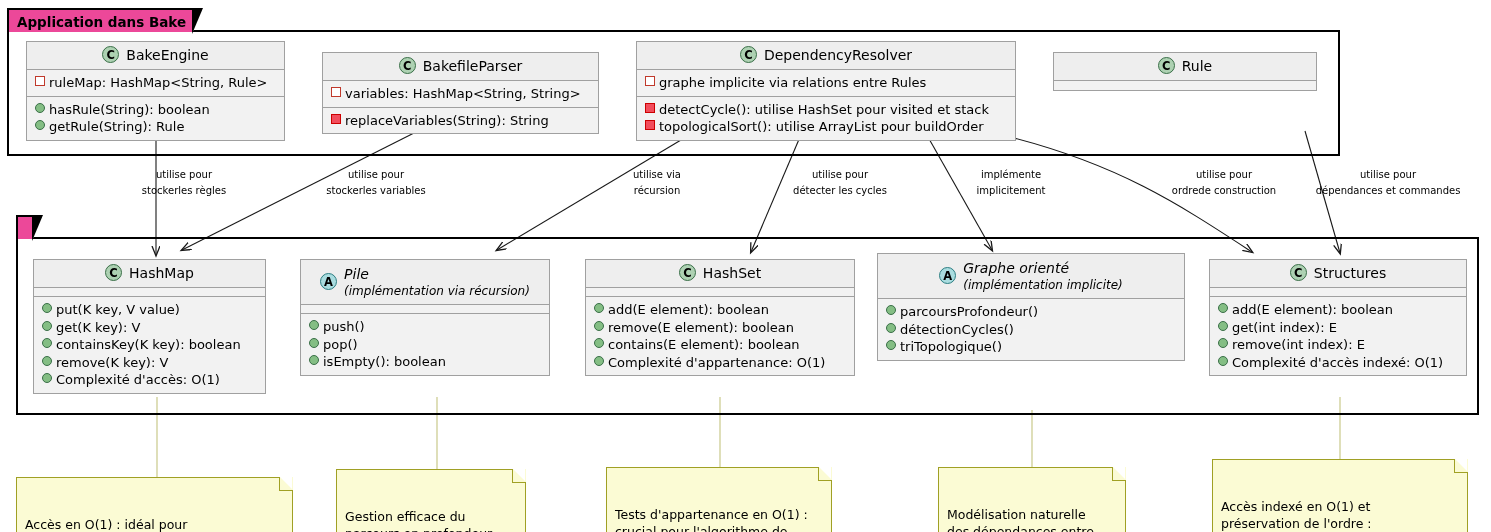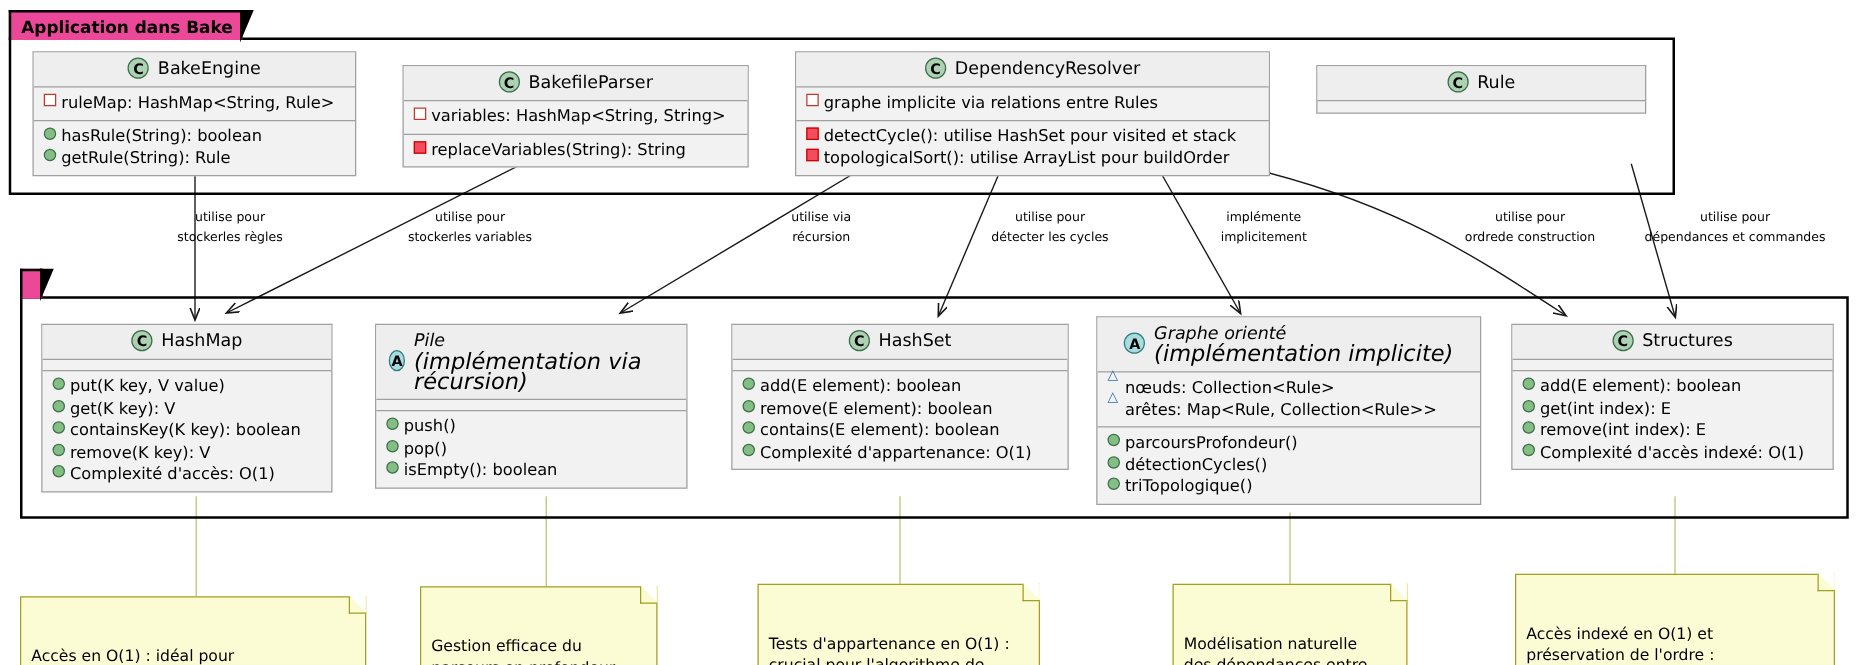--- a/index.html
+++ b/index.html
@@ -23,21 +23,21 @@
   .pkg-tab-inner{position:absolute;right:-9px;top:0px;width:0;height:0;
            border-left:9px solid #fff;border-bottom:24px solid transparent;}
 
   
   .cls{position:absolute;box-sizing:border-box;border:1px solid #a0a0a0;
        background:#f2f2f2;color:#000;font-size:13px;}
   .cls-title{box-sizing:border-box;background:#eeeeee;border-bottom:1px solid #a0a0a0;
        text-align:center;padding:5px 10px 5px 10px;position:relative;line-height:17px;}
   .cls-title .nm{font-size:14px;color:#000;display:inline-block;vertical-align:middle;}
   .cls-title.abst .nm{font-style:italic;}
-  .cls-title .sub{display:block;font-style:italic;font-size:18px;line-height:16px;}
+  .cls-title .sub{display:block;font-style:italic;font-size:12px;line-height:16px;}
   .stereo{display:inline-block;width:17px;height:17px;border-radius:50%;
        vertical-align:middle;margin-right:7px;position:relative;top:-1px;
        font-size:11.5px;font-weight:bold;line-height:17px;text-align:center;
        box-sizing:border-box;}
   .stereo.c{background:#add1b2;border:1px solid #3a6f48;color:#000;}
   .stereo.a{background:#a9dcdf;border:1px solid #2d7e82;color:#000;}
   .title-flex{display:flex;align-items:center;justify-content:center;gap:0px;}
   .title-flex .txtwrap{text-align:left;}
 
   .sect{box-sizing:border-box;border-bottom:1px solid #a0a0a0;padding:4px 6px 4px 7px;}
@@ -249,24 +249,20 @@
     <div class="cls-title abst">
       <span class="title-flex">
         <span class="stereo a">A</span>
         <span class="txtwrap">
           <span class="nm">Graphe orienté</span>
           <span class="sub">(implémentation implicite)</span>
         </span>
       </span>
     </div>
     <div class="sect">
-      <span class="mem"><span class="mk prot"><i></i></span><span>nœuds: Collection&lt;Rule&gt;</span></span>
-      <span class="mem"><span class="mk prot"><i></i></span><span>arêtes: Map&lt;Rule, Collection&lt;Rule&gt;&gt;</span></span>
-    </div>
-    <div class="sect">
       <span class="mem"><span class="mk pub"><i></i></span><span>parcoursProfondeur()</span></span>
       <span class="mem"><span class="mk pub"><i></i></span><span>détectionCycles()</span></span>
       <span class="mem"><span class="mk pub"><i></i></span><span>triTopologique()</span></span>
     </div>
   </div>
 
   <div class="cls" style="left:1209px;top:259px;width:258px;">
     <div class="cls-title">
       <span class="title-flex">
         <span class="stereo c">C</span>

